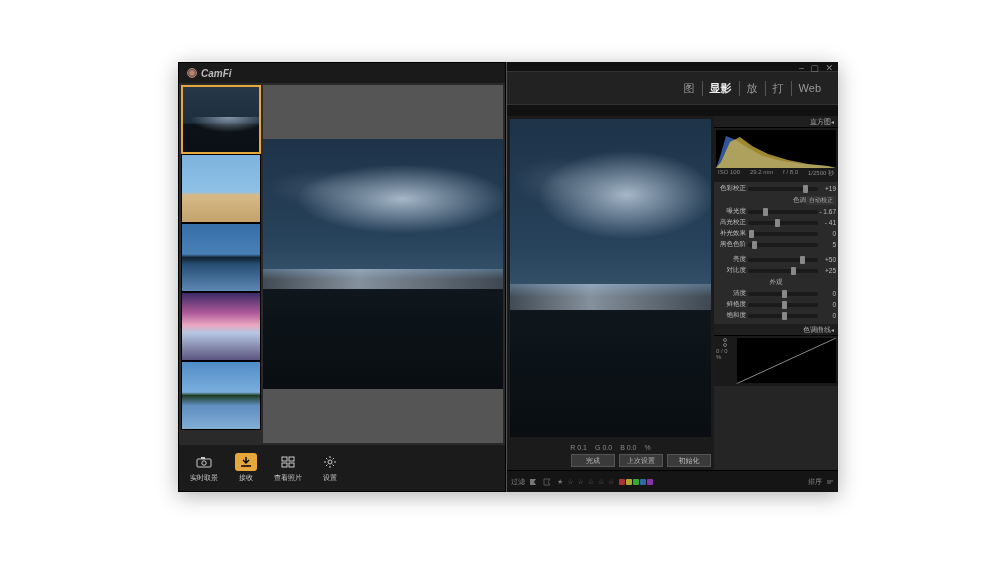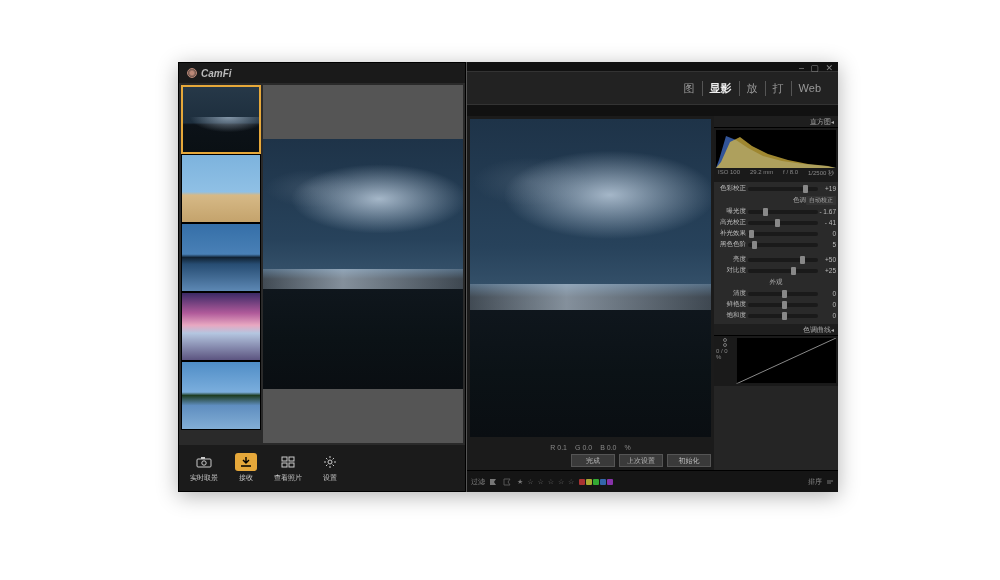--- a/index.html
+++ b/index.html
@@ -1,20 +1,20 @@
 <!DOCTYPE html>
 <html><head>
 <meta charset="utf-8">
 <style>
   * { box-sizing: border-box; margin: 0; padding: 0; font-family: Arial, "Microsoft YaHei", sans-serif; }
   body { width: 1000px; height: 580px; background: #fff; position: relative; }
   .workspace { position: absolute; left: 178px; top: 62px; width: 660px; height: 430px; display: flex; box-shadow: 0 4px 20px rgba(0,0,0,0.3); }
 
   
-  .camfi { width: 288px; background: #14b8a6; display: flex; flex-direction: column; border: 1px solid #000; }
+  .camfi { width: 328px; background: #14b8a6; display: flex; flex-direction: column; border: 1px solid #000; }
   .camfi-title { height: 20px; background: #1a1a1a; color: #bbb; font-size: 10px; font-style: italic; font-weight: bold; display: flex; align-items: center; padding-left: 8px; gap: 4px; }
   .camfi-title .logo { width: 10px; height: 10px; border-radius: 50%; border: 1px solid #b87; background: radial-gradient(circle, #b87 30%, #222); }
   .camfi-body { flex: 1; display: flex; background: #2a2a2a; }
   .thumbs { width: 84px; background: #2a2a2a; padding: 2px; display: flex; flex-direction: column; gap: 0; overflow: hidden; }
   .thumb { width: 80px; height: 69px; background: #555; border: 1px solid #000; }
   .thumb.sel { border: 2px solid #e6a83a; }
   .preview { flex: 1; background: #555; margin: 2px 2px 2px 0; display: flex; align-items: center; justify-content: center; }
   .prev-img { width: 100%; height: 250px; }
   .camfi-foot { height: 46px; background: #1b1b1b; display: flex; align-items: center; padding-left: 6px; gap: 4px; }
   .fbtn { width: 38px; display: flex; flex-direction: column; align-items: center; gap: 2px; cursor: pointer; }

